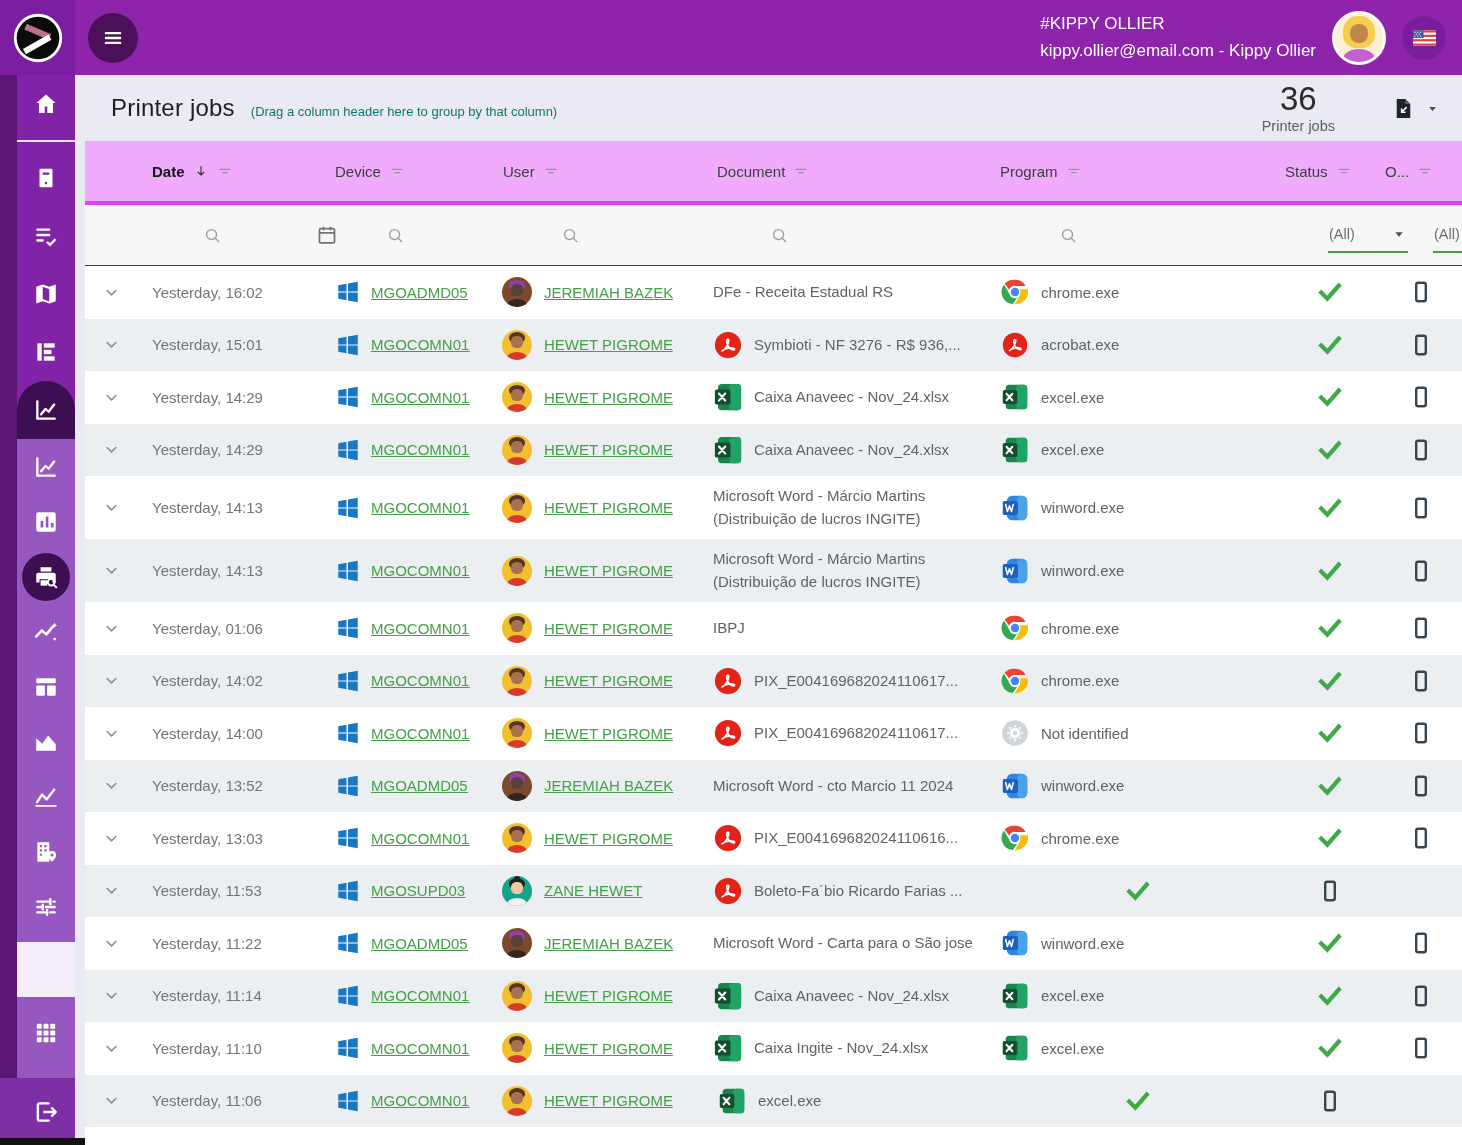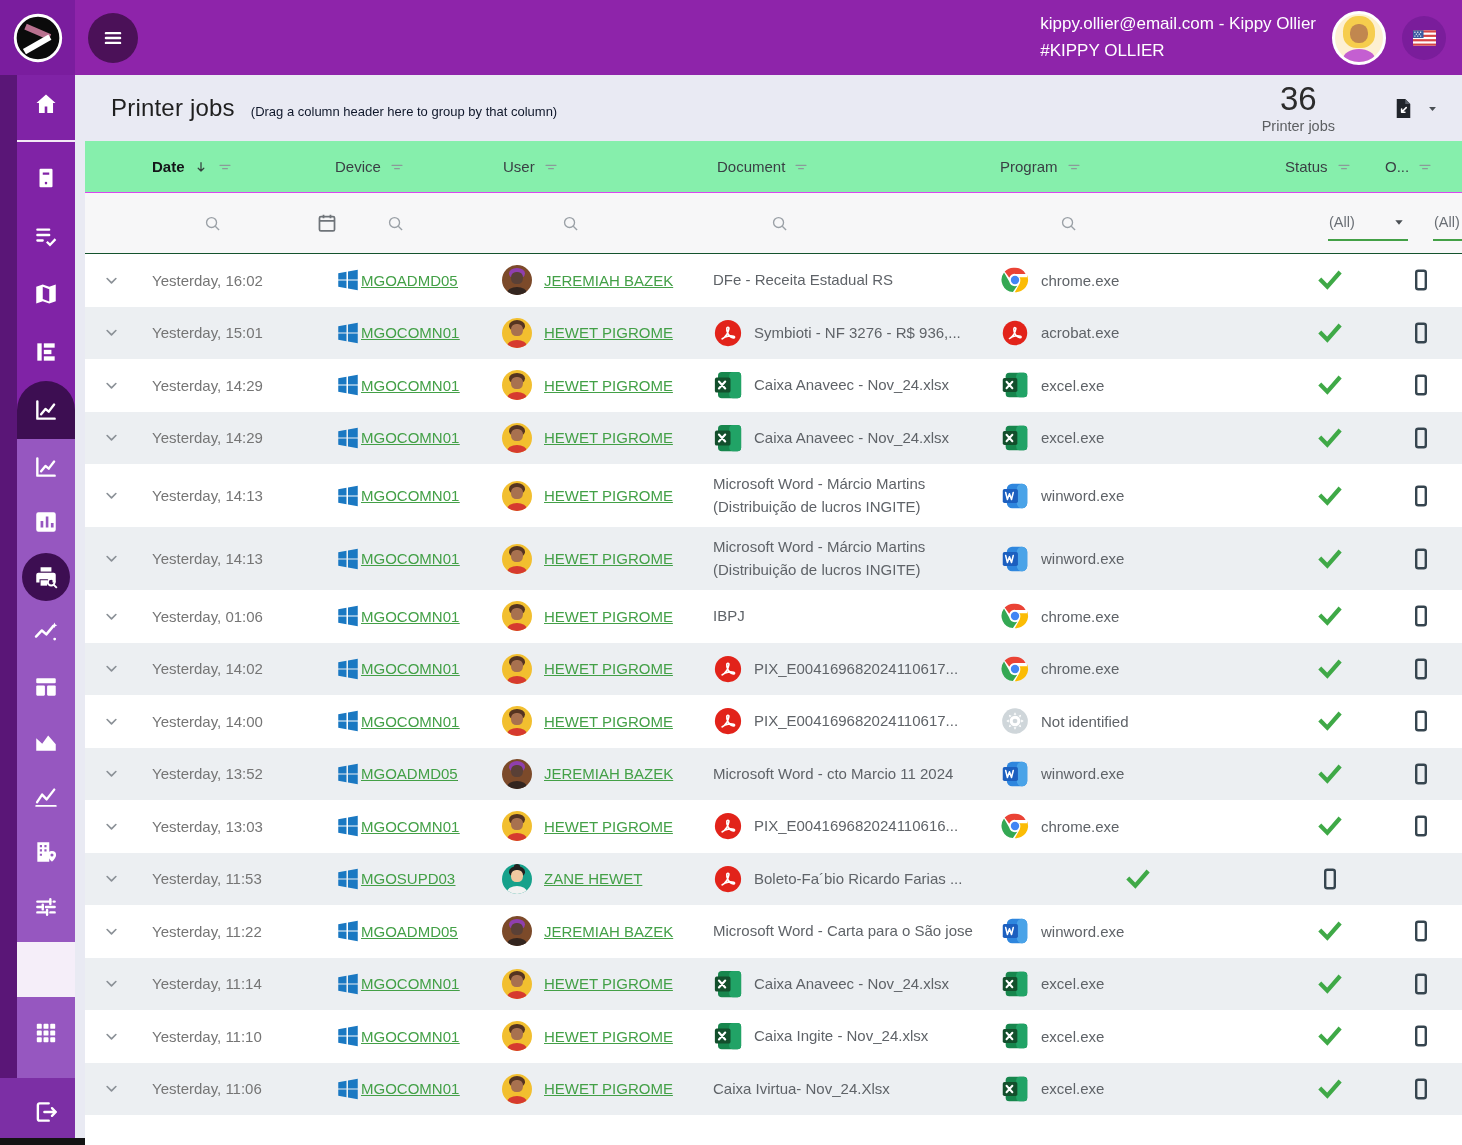--- a/index.html
+++ b/index.html
@@ -31,32 +31,32 @@
   .topbar { height:75px; background:#8E24AA; display:flex; align-items:center; padding:0 16px 0 13px; flex:none; }
   .hamburger { width:50px; height:50px; border-radius:50%; background:#4B1158; display:flex; align-items:center; justify-content:center; cursor:pointer; }
   .hamburger .icn { width:26px; height:26px; }
   .user-cluster { margin-left:auto; display:flex; align-items:center; gap:16px; }
   .user-lines { color:#fff; font-size:17px; line-height:1.55; }
   .flag-circle { width:44px; height:44px; border-radius:50%; background:#7A1D9B; display:flex; align-items:center; justify-content:center; cursor:pointer; }
   .flag-circle .icn { width:23px; height:16px; }
 
   .pagebar { height:66px; background:#E9EAF3; display:flex; align-items:center; padding:0 22px 0 36px; flex:none; }
   .page-title { font-size:24px; color:#1f1f1f; letter-spacing:.2px; }
-  .page-hint { font-size:13px; color:#0f172a; margin-left:16px; margin-top:7px; }
+  .page-hint { font-size:13px; color:#0f766e; margin-left:16px; margin-top:7px; }
   .pagebar-right { margin-left:auto; display:flex; align-items:center; gap:56px; }
   .count-box { text-align:center; }
   .count-num { font-size:33px; font-weight:300; color:#2c2c2c; line-height:1; }
   .count-label { font-size:14.5px; color:#5c5f62; margin-top:3px; }
   .export-group { display:flex; align-items:center; gap:9px; cursor:pointer; }
   .export-group .exp { width:25px; height:25px; }
   .export-group .car { width:15px; height:15px; }
 
   
   .table-area { margin-left:10px; background:#fff; flex:1; overflow:hidden; --cols:52px 193px 168px 214px 283px 285px 100px 82px; }
-  .thead { display:grid; grid-template-columns:var(--cols); height:52px; align-items:center; background:#86efac; border-bottom:1px solid #d946ef; }
+  .thead { display:grid; grid-template-columns:var(--cols); height:64px; align-items:center; background:#f0abfc; border-bottom:4px solid #d946ef; }
   .h { display:flex; align-items:center; gap:8px; font-size:15px; color:#3a3f44; padding-left:5px; cursor:pointer; }
   .h .f-icn { width:16px; height:16px; opacity:.9; }
   .h-date { padding-left:15px; color:#141619; font-weight:700; }
   .frow { display:grid; grid-template-columns:var(--cols); height:61px; align-items:center; background:#F7F7F8; border-bottom:1px solid #14532d;padding-left:38px; }
   .f { display:flex; align-items:center; }
   .f .s-ic { width:19px; height:19px; }
   .f .c-ic { width:22px; height:22px; }
   .f-date { padding:0 30px 0 28px; justify-content:space-between; cursor:text; }
   .f-device { padding-left:18px; } .f-user { padding-left:25px; }
   .f-doc { padding-left:20px; } .f-prog { padding-left:26px; }
@@ -64,21 +64,21 @@
   .f-sel { display:flex; align-items:center; justify-content:space-between; border-bottom:2px solid #43A047; height:36px; padding:0 1px; font-size:14.5px; color:#6a6f75; cursor:pointer; }
   .f-sel .car { width:16px; height:16px; }
   .f-sel.w-status { width:80px; } .f-sel.w-origin { width:52px; }
 
   .tbody > .row:nth-of-type(even) { background:#ECEFF2; }
   .row { display:grid; grid-template-columns:var(--cols); min-height:52.5px; align-items:center; }
   .c { display:flex; align-items:center; }
   .c-expand { justify-content:center; }
   .c-expand .icn { width:19px; height:19px; cursor:pointer; }
   .c-date { color:#757575; font-size:15px; padding-left:15px; }
-  .c-device { padding-left:5px;text-decoration:underline; }
+  .c-device { gap:10px; padding-left:5px;text-decoration:underline; }
   .c-device .icn { width:26px; height:26px; }
   .c-user { gap:12px; padding-left:4px; }
   .glink { color:#43A047; text-decoration:underline; font-size:15px; cursor:pointer; }
   .c-doc { gap:11px; padding:9px 14px 9px 1px; font-size:15px; color:#5f6368; line-height:1.5; }
   .c-doc .icn { width:30px; height:30px; flex:none; }
   .c-prog { gap:12px; padding-left:6px; color:#5f6368; font-size:15px; }
   .c-prog .icn { width:28px; height:28px; flex:none; }
   .c-status, .c-origin { justify-content:center; }
   .c-status .icn { width:28px; height:28px; }
   .c-origin .icn { width:24px; height:24px; cursor:pointer; }
@@ -320,22 +320,22 @@
     <header class="topbar">
       <div class="hamburger">
         <span class="icn">
             <svg viewBox="0 0 24 24" fill="none" stroke="#fff" stroke-width="2.3" stroke-linecap="round">
               <path d="M5.5 7.5h13M5.5 12h13M5.5 16.5h13"></path>
             </svg>
           </span>
       </div>
       <div class="user-cluster">
         <div class="user-lines">
+          <div>#KIPPY OLLIER</div>
           <div>kippy.ollier@email.com - Kippy Ollier</div>
-          <div>#KIPPY OLLIER</div>
         </div>
         <div class="avatar big long" style="--av-bg: #fdf0d2; --av-skin: #c1874f; --av-hair: #f6cd4d; --av-shirt: #c45fd1;">
           <span class="hair"></span>
             <span class="head"></span>
             <span class="shirt"></span>
         </div>
         <div class="flag-circle">
           <span class="icn">
               <svg viewBox="0 0 24 16">
                 <rect width="24" height="16" fill="#fff" rx="1"></rect>
@@ -1434,24 +1434,20 @@
               <span class="glink">MGOCOMN01</span>
             </div>
             <div class="c c-user">
               <span class="avatar" style="--av-bg: #f2bf2f; --av-skin: #a8714f; --av-hair: #553421; --av-shirt: #d63a2f;">
                 <span class="hair"></span>
                 <span class="head"></span>
                 <span class="shirt"></span>
               </span>
               <span class="glink">HEWET PIGROME</span>
             </div>
-            <div class="c c-doc">
-
-              <span>Caixa Ivirtua- Nov_24.Xlsx</span>
-            </div>
             <div class="c c-prog">
               <span class="icn">
                 <svg viewBox="0 0 48 48">
                   <rect x="8" y="3" width="37" height="42" rx="6" fill="#17864D"></rect>
                   <rect x="26" y="3" width="19" height="42" rx="6" fill="#21A366"></rect>
                   <rect x="3" y="12" width="25" height="24" rx="3" fill="#134F2C"></rect>
                   <path d="M9.5 18.5l10 11M19.5 18.5l-10 11" stroke="#fff" stroke-width="3.4" stroke-linecap="round"></path>
                 </svg>
               </span>
               <span>excel.exe</span>

